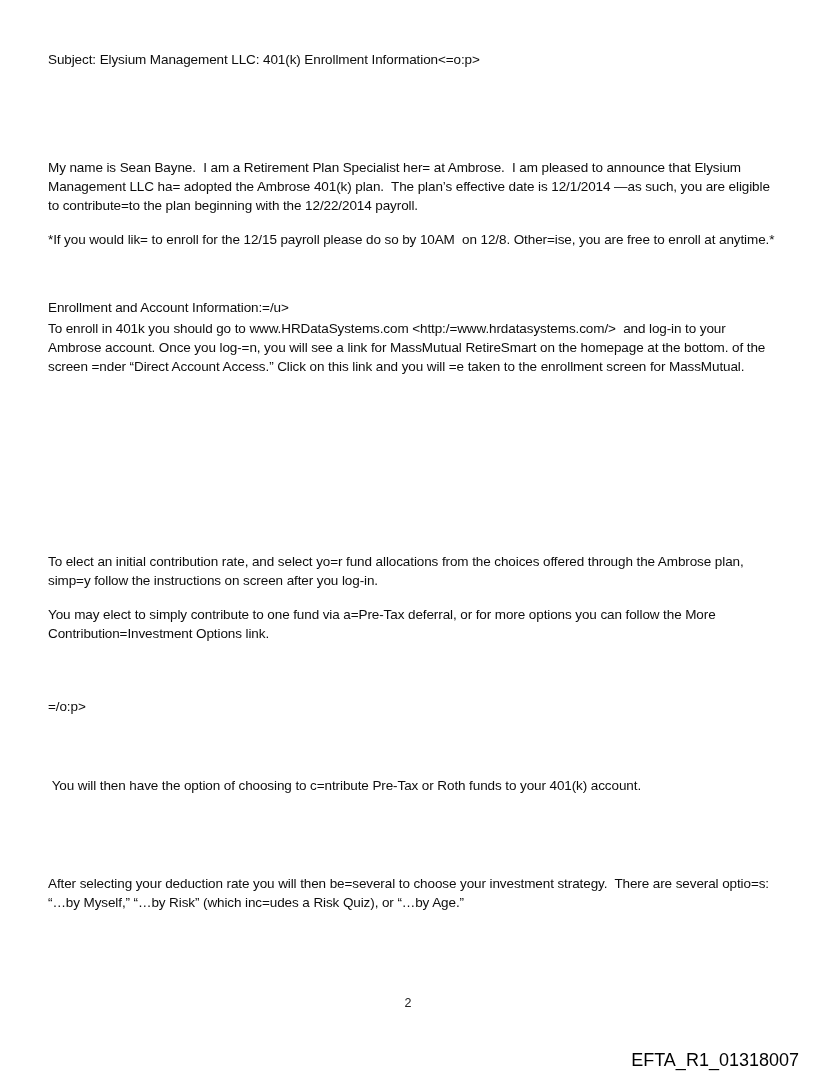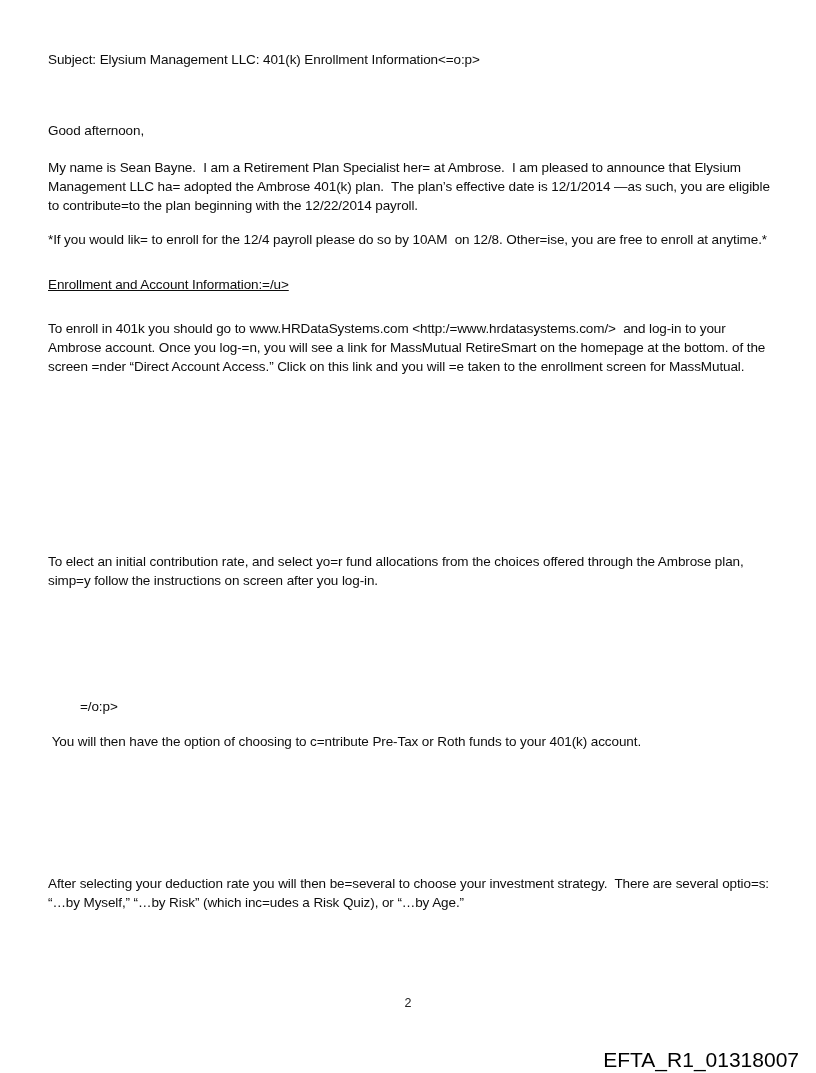--- a/index.html
+++ b/index.html
@@ -23,66 +23,66 @@
     font-size: 13.5px;
     line-height: 19px;
     letter-spacing: -0.1px;
     white-space: pre-wrap;
     color: #0d0d0d;
   }
   .t-subject  { top: 50px;  }
   .t-greeting { top: 121px; }
   .t-p0 { top: 158px; }
   .t-p1 { top: 230px; }
-  .t-p2 { top: 275px; text-decoration: underline; }
+  .t-p2 { top: 298px; }
   .t-p3 { top: 319px; }
   .t-p4 { top: 516px; margin-top: 36px; }
   .t-p5 { top: 605px; }
-  .t-p6 { top: 697px; margin-left: 32px; }
-  .t-p7 { top: 732px; }
+  .t-p6 { top: 697px; }
+  .t-p7 { top: 776px; }
   .t-p8 { top: 874px; }
   .page-number {
     position: absolute;
     left: 0;
     top: 995px;
     width: 816px;
     text-align: center;
     font-size: 12.5px;
     line-height: 17px;
     color: #222222;
   }
   .bates-number {
     position: absolute;
     right: 17px;
     top: 1051px;
-    font-size: 21px;
+    font-size: 18px;
     line-height: 18px;
     color: #000000;
     font-family: "Liberation Sans", sans-serif;
   }
 </style>
 </head>
 <body>
 
 <div class="page">
 
   <div class="txt t-subject">Subject: Elysium Management LLC: 401(k) Enrollment Information&lt;=o:p&gt;</div>
 
-  <div class="txt t-greeting">Good afternoon,</div>
 
   <div class="txt t-p0">My name is Sean Bayne.  I am a Retirement Plan Specialist her= at Ambrose.  I am pleased to announce that Elysium Management LLC ha= adopted the Ambrose 401(k) plan.  The plan’s effective date is 12/1/2014 —as such, you are eligible to contribute=to the plan beginning with the 12/22/2014 payroll.</div>
 
-  <div class="txt t-p1">*If you would lik= to enroll for the 12/4 payroll please do so by 10AM  on 12/8. Other=ise, you are free to enroll at anytime.*</div>
+  <div class="txt t-p1">*If you would lik= to enroll for the 12/15 payroll please do so by 10AM  on 12/8. Other=ise, you are free to enroll at anytime.*</div>
 
   <div class="txt t-p2">Enrollment and Account Information:=/u&gt;</div>
 
   <div class="txt t-p3">To enroll in 401k you should go to www.HRDataSystems.com &lt;http:/=www.hrdatasystems.com/&gt;  and log-in to your Ambrose account. Once you log-=n, you will see a link for MassMutual RetireSmart on the homepage at the bottom. of the screen =nder “Direct Account Access.” Click on this link and you will =e taken to the enrollment screen for MassMutual.</div>
 
   <div class="txt t-p4">To elect an initial contribution rate, and select yo=r fund allocations from the choices offered through the Ambrose plan, simp=y follow the instructions on screen after you log-in.</div>
 
+  <div class="txt t-p5">You may elect to simply contribute to one fund via a=Pre-Tax deferral, or for more options you can follow the More Contribution=Investment Options link.</div>
 
   <div class="txt t-p6">=/o:p&gt;</div>
 
   <div class="txt t-p7"> You will then have the option of choosing to c=ntribute Pre-Tax or Roth funds to your 401(k) account.</div>
 
   <div class="txt t-p8">After selecting your deduction rate you will then be=several to choose your investment strategy.  There are several optio=s: “…by Myself,” “…by Risk” (which inc=udes a Risk Quiz), or “…by Age.”</div>
 
   <div class="page-number">2</div>
 
   <div class="bates-number">EFTA_R1_01318007</div>

